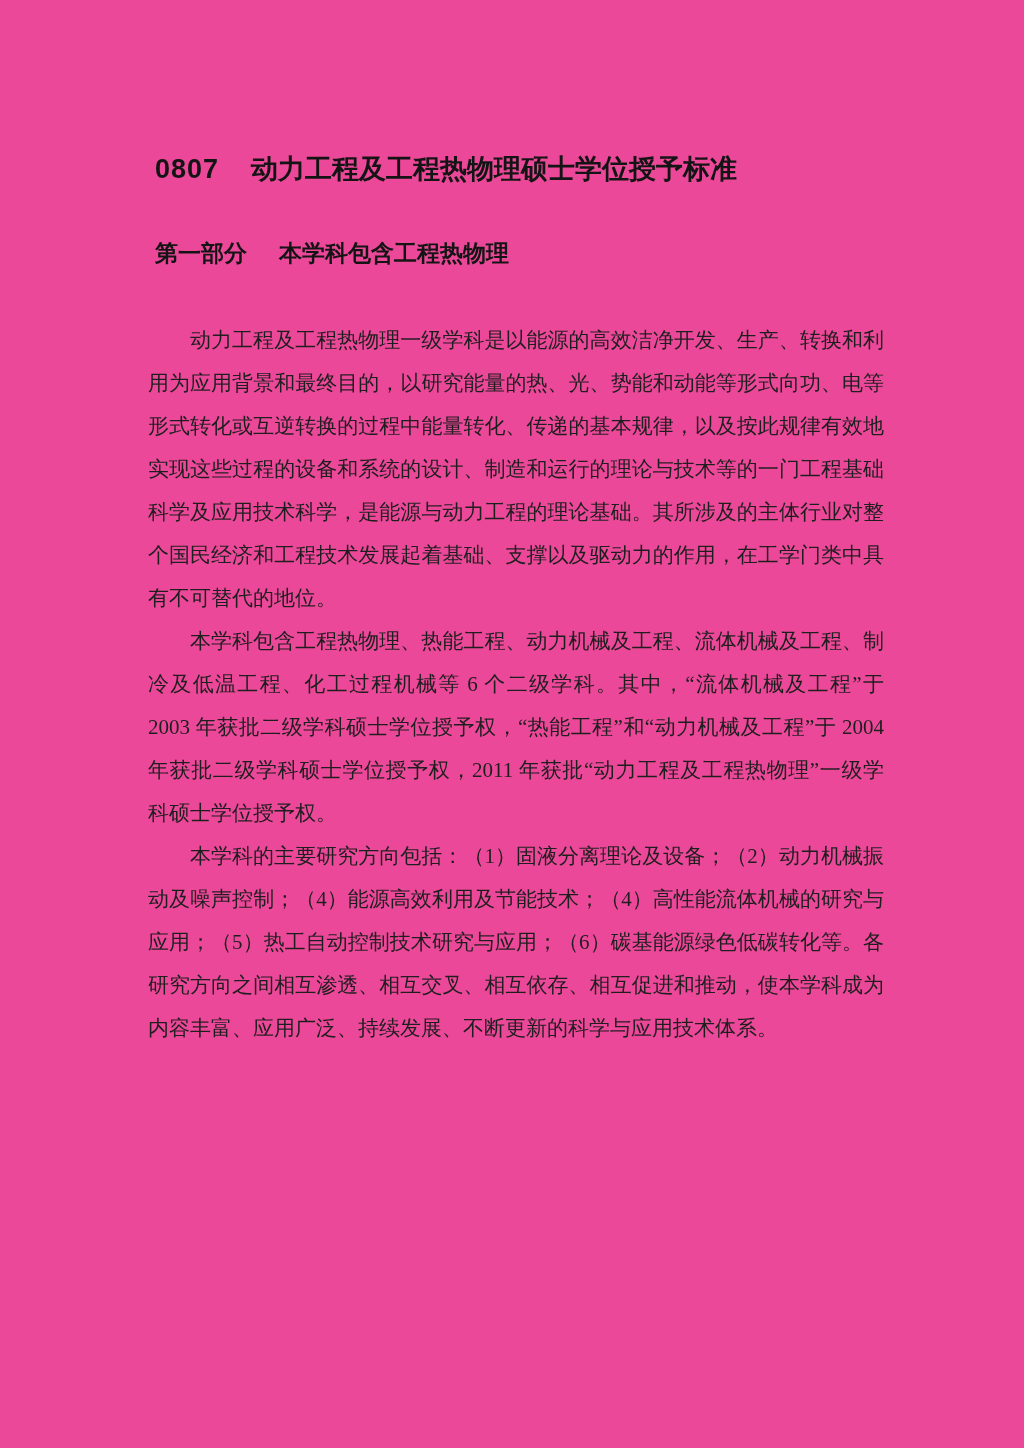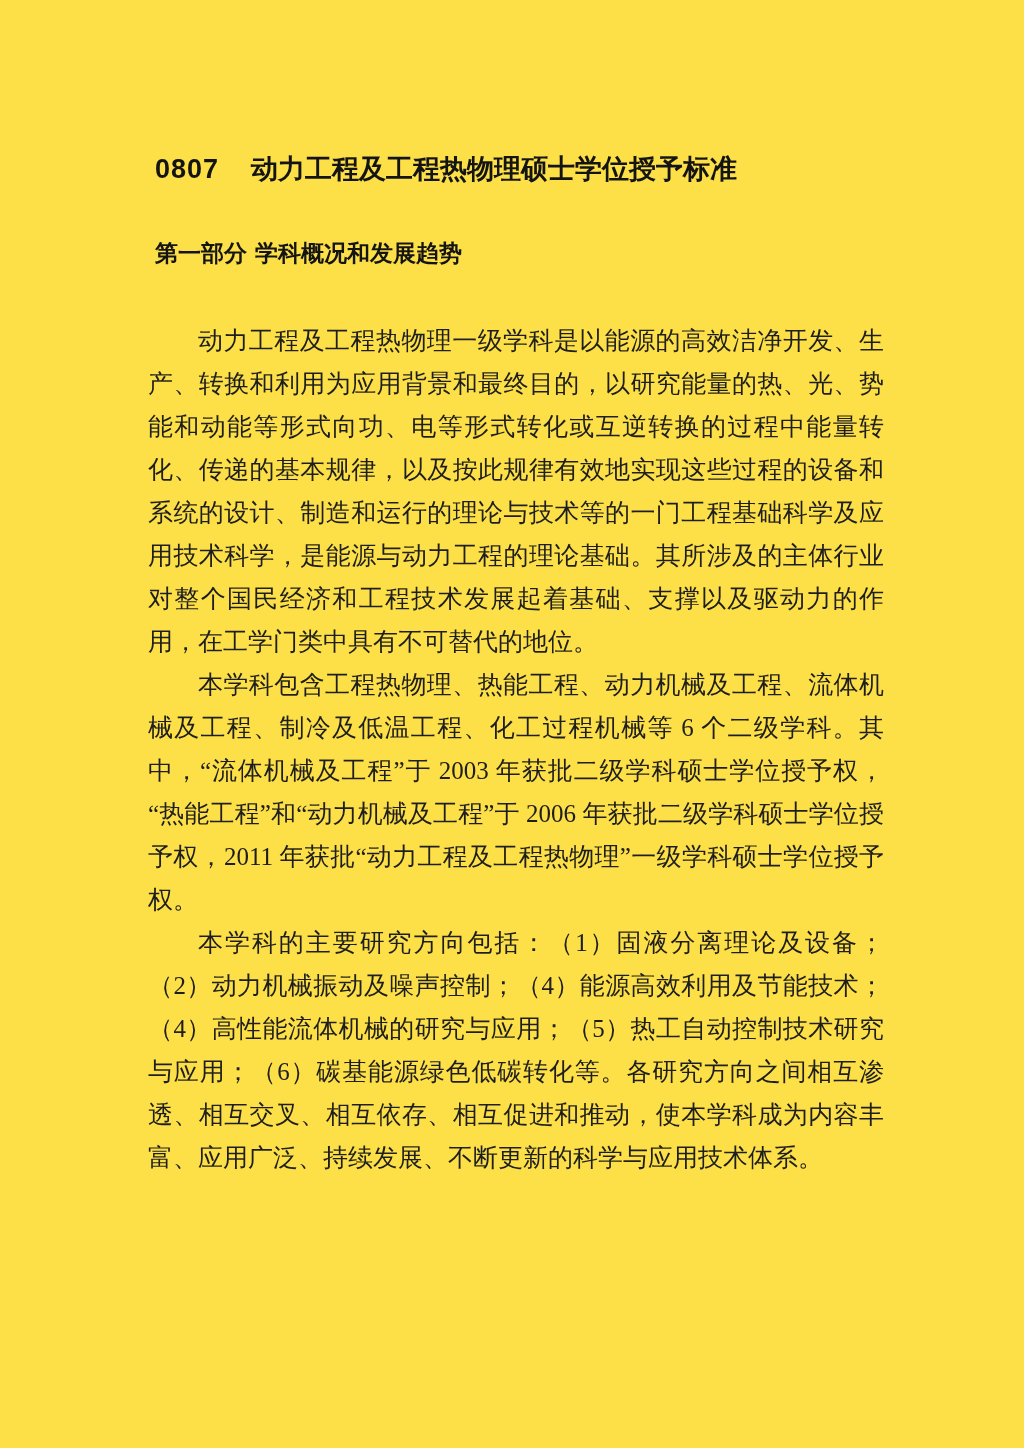--- a/index.html
+++ b/index.html
@@ -4,21 +4,21 @@
 <style>
   html, body {
     margin: 0;
     padding: 0;
     background: #ffffff;
   }
   .page {
     position: relative;
     width: 1024px;
     height: 1448px;
-    background: #fde047;
+    background: #ec4899;
     overflow: hidden;
     color: #1c1c1c;
     box-sizing: border-box;
     padding: 153px 140px 0 148px;
     font-family: "Liberation Serif", "DejaVu Serif", serif;
   }
   h1.doc-title {
     margin: 0 0 0 7px;
     font-family: "Liberation Sans", "DejaVu Sans", sans-serif;
     font-weight: 700;
@@ -36,50 +36,50 @@
     margin: 53px 0 0 7px;
     font-family: "Liberation Sans", "DejaVu Sans", sans-serif;
     font-weight: 700;
     font-size: 23px;
     line-height: 28px;
     color: #141414;
     white-space: nowrap;
   }
   h2.section-heading .section-part {
     display: inline-block;
-    margin-right: 8px;
+    margin-right: 32px;
   }
   .doc-body {
     margin-top: 52px;
     width: 736px;
   }
   .doc-body p {
     margin: 0;
-    font-size: 25px;
+    font-size: 21px;
     line-height: 43px;
     text-align: justify;
     text-justify: inter-ideograph;
     text-indent: 2em;
     color: #1e1e1e;
     letter-spacing: 0;
     word-break: normal;
   }
 </style>
 </head>
 <body>
 
 <div class="page">
 
   <h1 class="doc-title">
     <span class="title-code">0807</span><span>动力工程及工程热物理硕士学位授予标准</span>
   </h1>
 
   <h2 class="section-heading">
-    <span class="section-part">第一部分</span><span>学科概况和发展趋势</span>
+    <span class="section-part">第一部分</span><span>本学科包含工程热物理</span>
   </h2>
 
   <div class="doc-body">
     <p>动力工程及工程热物理一级学科是以能源的高效洁净开发、生产、转换和利用为应用背景和最终目的，以研究能量的热、光、势能和动能等形式向功、电等形式转化或互逆转换的过程中能量转化、传递的基本规律，以及按此规律有效地实现这些过程的设备和系统的设计、制造和运行的理论与技术等的一门工程基础科学及应用技术科学，是能源与动力工程的理论基础。其所涉及的主体行业对整个国民经济和工程技术发展起着基础、支撑以及驱动力的作用，在工学门类中具有不可替代的地位。</p>
-    <p>本学科包含工程热物理、热能工程、动力机械及工程、流体机械及工程、制冷及低温工程、化工过程机械等 6 个二级学科。其中，“流体机械及工程”于 2003 年获批二级学科硕士学位授予权，“热能工程”和“动力机械及工程”于 2006 年获批二级学科硕士学位授予权，2011 年获批“动力工程及工程热物理”一级学科硕士学位授予权。</p>
+    <p>本学科包含工程热物理、热能工程、动力机械及工程、流体机械及工程、制冷及低温工程、化工过程机械等 6 个二级学科。其中，“流体机械及工程”于 2003 年获批二级学科硕士学位授予权，“热能工程”和“动力机械及工程”于 2004 年获批二级学科硕士学位授予权，2011 年获批“动力工程及工程热物理”一级学科硕士学位授予权。</p>
     <p>本学科的主要研究方向包括：（1）固液分离理论及设备；（2）动力机械振动及噪声控制；（4）能源高效利用及节能技术；（4）高性能流体机械的研究与应用；（5）热工自动控制技术研究与应用；（6）碳基能源绿色低碳转化等。各研究方向之间相互渗透、相互交叉、相互依存、相互促进和推动，使本学科成为内容丰富、应用广泛、持续发展、不断更新的科学与应用技术体系。</p>
   </div>
 
 </div>
 
 </body></html>

